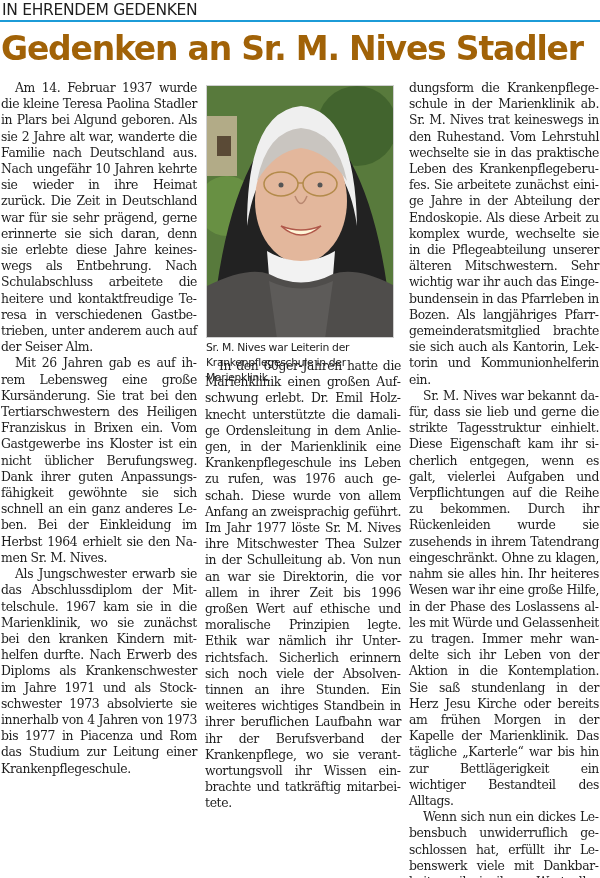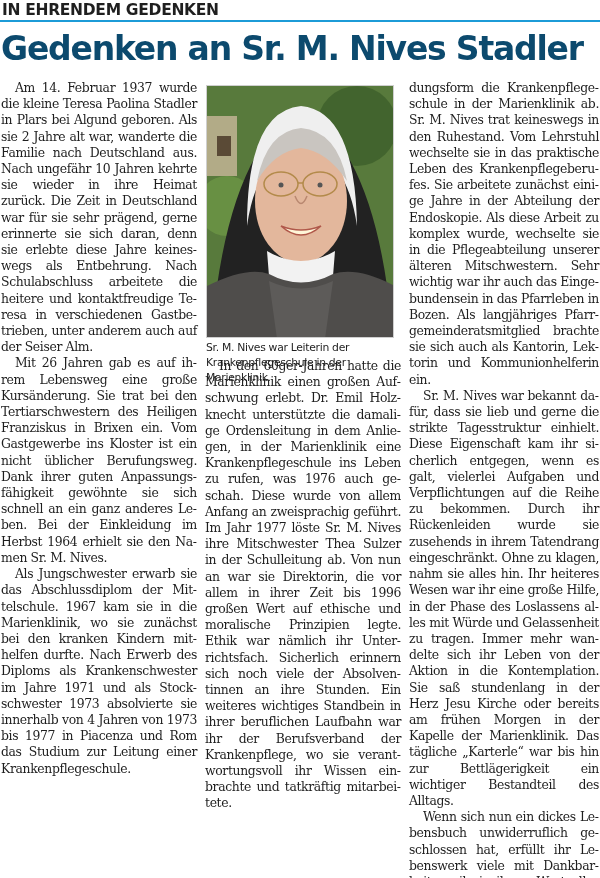--- a/index.html
+++ b/index.html
@@ -1,26 +1,26 @@
 <!DOCTYPE html>
 <html><head>
 <meta charset="utf-8">
 <style>
   html, body { margin: 0; padding: 0; background: #ffffff; }
   body { width: 600px; height: 878px; overflow: hidden; position: relative; color: #1a1a1a; }
   .kicker {
     position: absolute; left: 2px; top: 0px;
-    font-family: "DejaVu Sans", sans-serif; font-weight: bold;
+    font-family: "DejaVu Sans", sans-serif; font-weight: normal;
     font-size: 15.5px; letter-spacing: -0.3px; color: #1f1f1f; line-height: 20px;
   }
   .kicker-rule { position: absolute; left: 0; top: 20px; width: 600px; height: 2px; background: #1c9bd7; }
   .headline {
     position: absolute; left: 1px; top: 26px;
     font-family: "DejaVu Sans", sans-serif; font-weight: bold;
-    font-size: 33px; letter-spacing: -1.2px; color: #0c4a6e; line-height: 46px; white-space: nowrap;
+    font-size: 33px; letter-spacing: -1.2px; color: #a16207; line-height: 46px; white-space: nowrap;
   }
   .col {
     position: absolute; top: 80px;
     font-family: "DejaVu Serif", serif; font-size: 12.4px; line-height: 16.2px;
     text-align: justify; hyphens: manual; color: #1e1e1e; letter-spacing: -0.35px;
   }
   .col p { margin: 0; text-indent: 14px; }
   .col p.first { text-indent: 0; }
   #col1 { left: 1px; width: 196px; }
   #col2 { left: 205px; width: 196px; top: 358px; }

